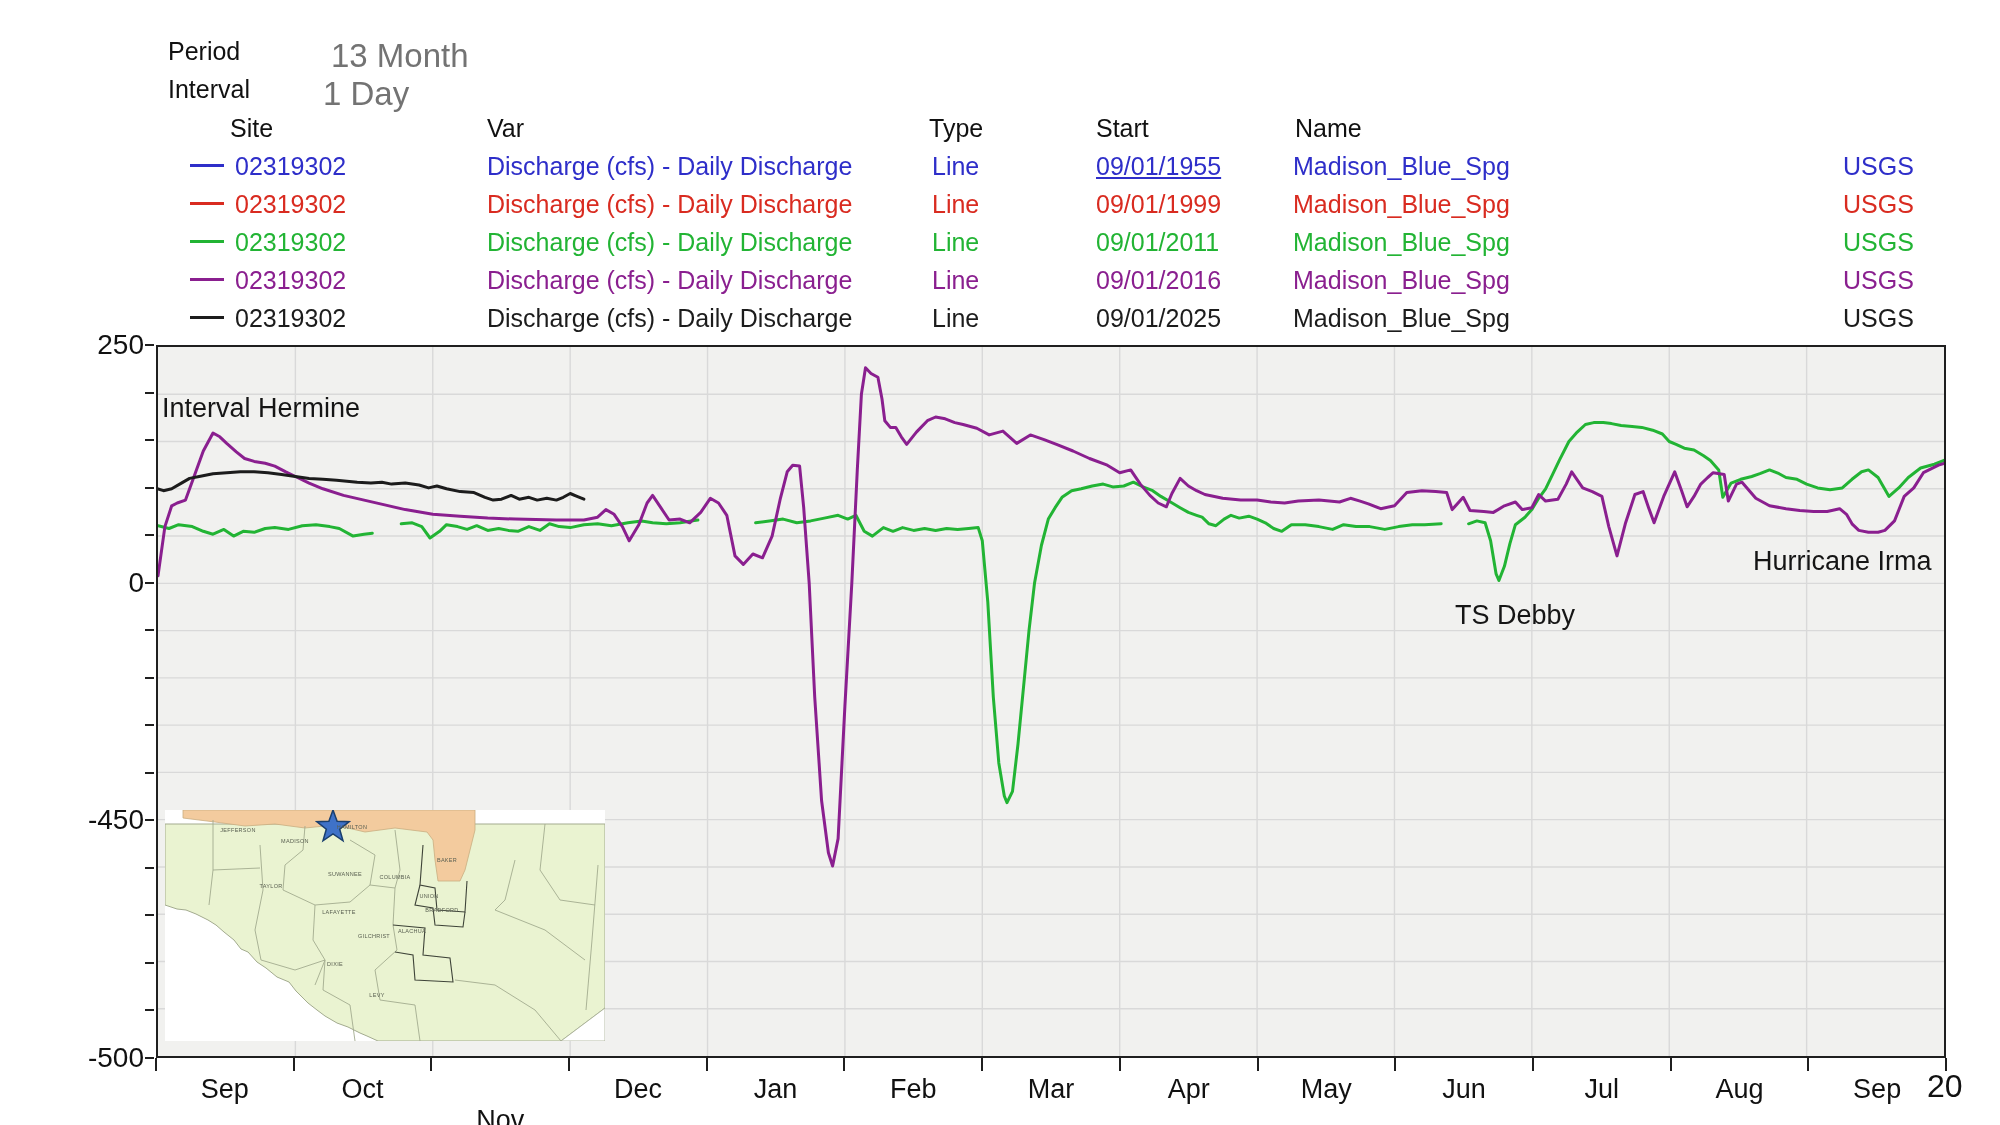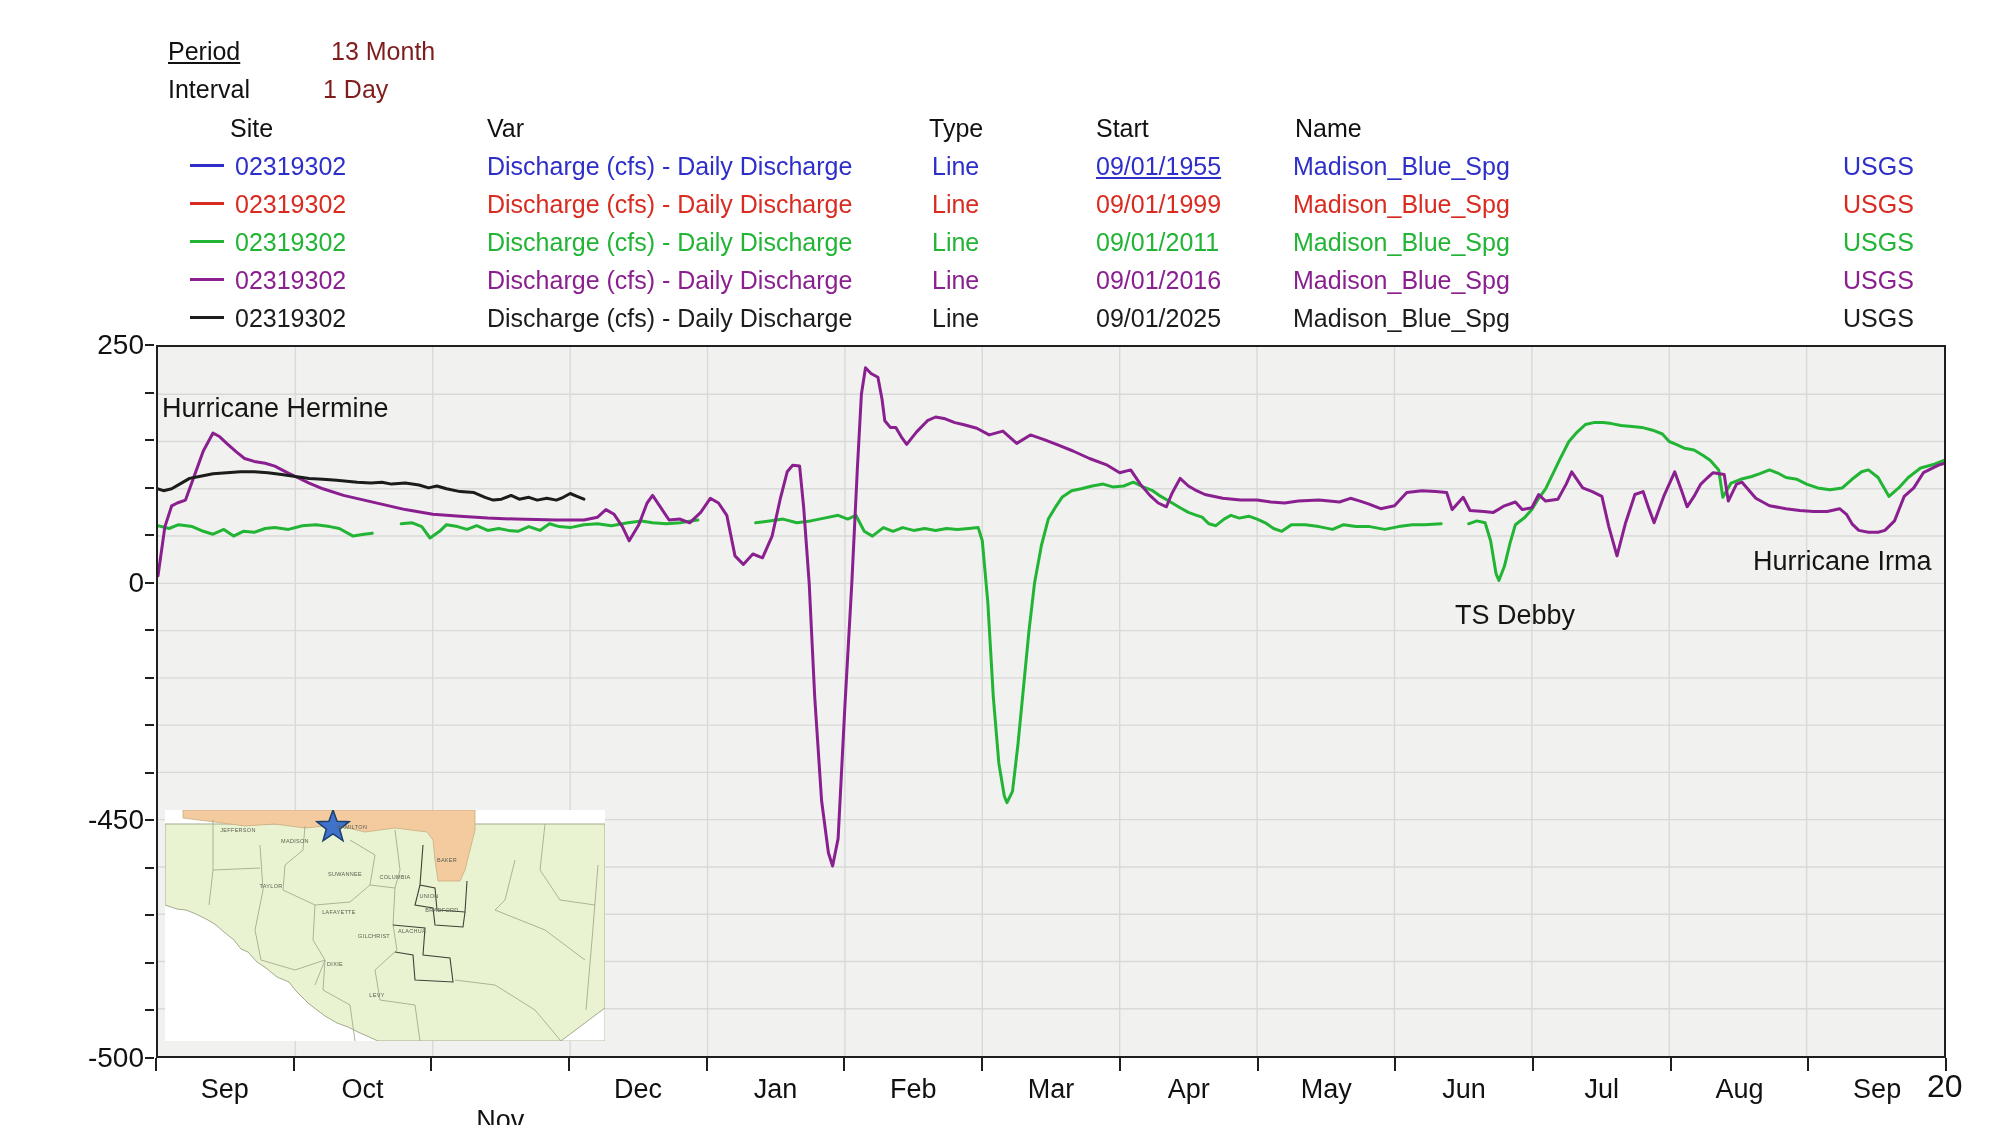--- a/index.html
+++ b/index.html
@@ -1,21 +1,21 @@
 <!DOCTYPE html>
 <html><head>
 <meta charset="utf-8">
 <style>
   html,body{margin:0;padding:0;background:#ffffff;}
   #stage{position:relative;width:2000px;height:1125px;background:#ffffff;overflow:hidden;
          font-family:"Liberation Sans", sans-serif;color:#111;}
   .abs{position:absolute;}
   
   .meta-label{font-size:25px;color:#111;}
-  .meta-value{font-size:25px;color:#7f1d1d;}
+  .meta-value{font-size:33px;color:#737373;}
   
   .leg-head span, .leg-row span{position:absolute;font-size:25px;white-space:nowrap;}
   .leg-dash{position:absolute;width:34px;height:3px;top:12px;}
   
   #plot-area{position:absolute;left:156px;top:345px;width:1790px;height:713px;
              background:#f1f1ef;border:2px solid #1f1f1f;box-sizing:border-box;}
   #plot-svg{position:absolute;left:0;top:0;}
   .ylab{position:absolute;width:92px;text-align:right;font-size:28px;height:34px;line-height:34px;}
   .ytick{position:absolute;width:9px;height:2px;background:#1f1f1f;}
   .xtick{position:absolute;width:2px;height:13px;background:#1f1f1f;}
@@ -25,21 +25,21 @@
   
   #map-inset{position:absolute;left:165px;top:810px;width:440px;height:231px;background:#ffffff;}
   .maplab{position:absolute;font-size:5.5px;color:#5a6052;letter-spacing:0.3px;white-space:nowrap;
           transform:translate(-50%,-50%);}
 </style>
 </head>
 <body>
 
 <div id="stage">
 
-  <div class="abs meta-label" style="left:168px;top:37px;text-decoration:underline;">Period</div>
+  <div class="abs meta-label" style="left:168px;top:37px;">Period</div>
   <div class="abs meta-value" style="left:331px;top:37px;">13 Month</div>
   <div class="abs meta-label" style="left:168px;top:75px;">Interval</div>
   <div class="abs meta-value" style="left:323px;top:75px;">1 Day</div>
 
   <div class="abs leg-head" style="left:0;top:114px;width:2000px;height:26px;">
     <span style="left:230px;">Site</span>
     <span style="left:487px;">Var</span>
     <span style="left:929px;">Type</span>
     <span style="left:1096px;">Start</span>
     <span style="left:1295px;">Name</span>
@@ -175,21 +175,21 @@
       <div class="month" style="left: 1257.54px; top: 1074px; width: 137.692px;">May</div>
       <div class="month" style="left: 1395.23px; top: 1074px; width: 137.692px;">Jun</div>
       <div class="month" style="left: 1532.92px; top: 1074px; width: 137.692px;">Jul</div>
       <div class="month" style="left: 1670.62px; top: 1074px; width: 137.692px;">Aug</div>
       <div class="month" style="left: 1808.31px; top: 1074px; width: 137.692px;">Sep</div>
     </div>
 
   <div class="xsuffix" style="left:1927px;top:1068px;">20</div>
 
   <div id="anno-layer">
-      <div class="anno" style="left: 162px; top: 393px;">Hurricane Hermine</div>
+      <div class="anno" style="left: 162px; top: 393px;">Interval Hermine</div>
       <div class="anno" style="left: 1455px; top: 600px;">TS Debby</div>
       <div class="anno" style="left: 1753px; top: 546px;">Hurricane Irma</div>
     </div>
 
   <div id="map-inset">
     <svg width="440" height="231" viewBox="0 0 440 231">
 
       <rect x="0" y="0" width="440" height="231" fill="#ffffff"></rect>
 
       <path d="M0,14 L440,14 L440,198 L396,231 L213,231 L202,226 L195,223 L183,217 L172,213 L160,206 L152,200 L143,193 L138,188 L131,181 L124,172 L112,167 L101,158 L92,152 L83,142 L76,139 L69,130 L59,122 L51,115 L43,110 L31,104 L21,100 L12,99 L0,95 Z" fill="#eaf3d1" stroke="#a3ab8f" stroke-width="1"></path>

